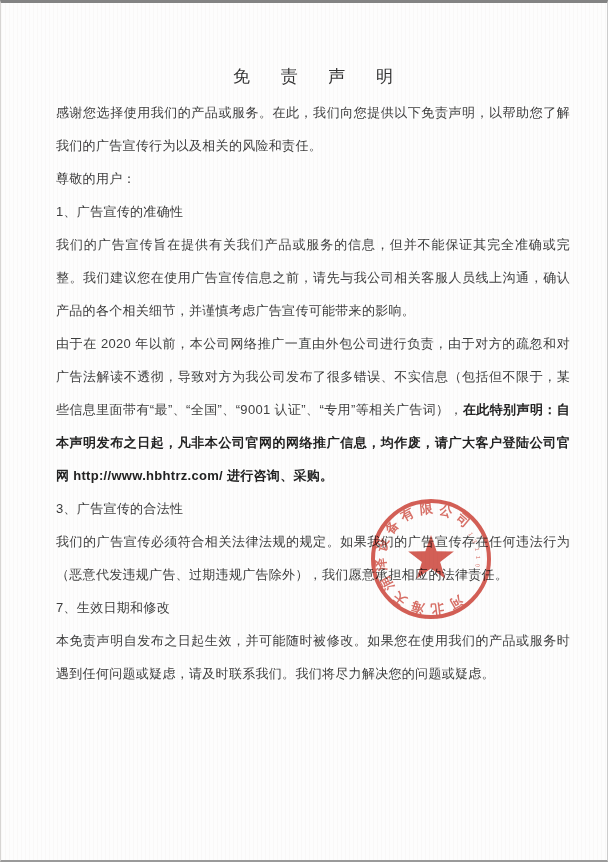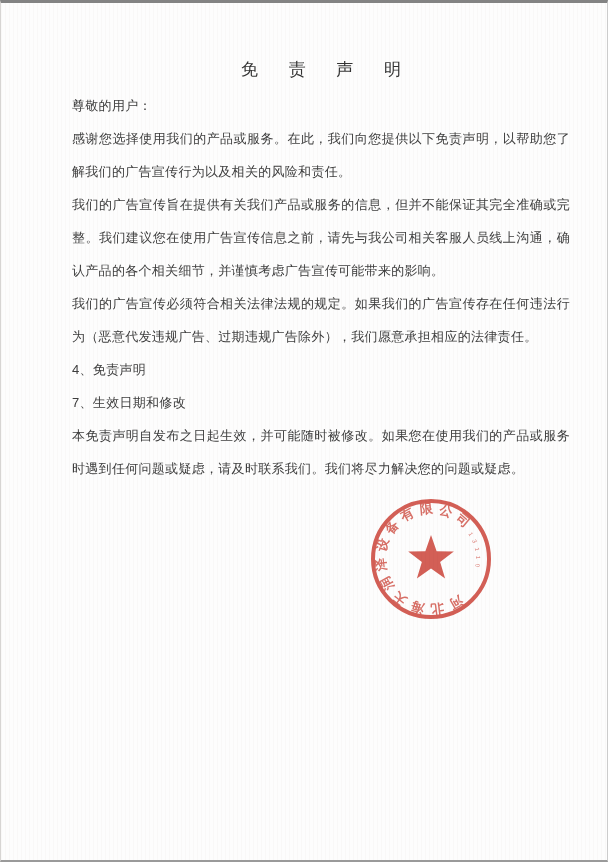--- a/index.html
+++ b/index.html
@@ -12,23 +12,22 @@
       #fdfdfd;
     border-top:3px solid #838383;
     border-left:1px solid #d7d5d3;
     border-right:1px solid #cccccc;
     border-bottom:2px solid #9a9a9a;
     overflow:hidden;
     font-family:"Liberation Sans","DejaVu Sans",sans-serif;
   }
   .content{
     position:absolute;
-    left:0;top:0;right:0;
+    left:0;top:7px;right:0;
     padding:56px 37px 0 55px;
-    margin-left:16px;
   }
   .doc-title{
     text-align:center;
     font-size:17px;
     color:#333333;
     font-weight:500;
     letter-spacing:13px;
     text-indent:13px;
     line-height:22px;
     margin:0 0 8px 0;
@@ -54,29 +53,31 @@
     pointer-events:none;
   }
 </style>
 </head>
 <body>
 
 <div class="page">
   <div class="content doc">
     <h1 class="doc-title">免 责 声 明</h1>
 
+    <p>感谢您选择使用我们的产品或服务。在此，我们向您提供以下免责声明，以帮助您了解我们的广告宣传行为以及相关的风险和责任。</p>
     <p>尊敬的用户：</p>
-    <p>感谢您选择使用我们的产品或服务。在此，我们向您提供以下免责声明，以帮助您了解我们的广告宣传行为以及相关的风险和责任。</p>
 
+    <p>1、广告宣传的准确性</p>
     <p><span>我们的广告宣传旨在提供有关我们产品或服务的信息，但并不能保证其完全准确或完整。我们建议您在使用广告宣传信息之前，请先与我公司相关客服人员线上沟通，确认产品的各个相关细节，并谨慎考虑广告宣传可能带来的影响。</span></p>
 
+    <p><span>由于在 2020 年以前，本公司网络推广一直由外包公司进行负责，由于对方的疏忽和对广告法解读不透彻，导致对方为我公司发布了很多错误、不实信息（包括但不限于，某些信息里面带有“最”、“全国”、“9001 认证”、“专用”等相关广告词），</span><span class="bold-run">在此特别声明：自本声明发布之日起，凡非本公司官网的网络推广信息，均作废，请广大客户登陆公司官网 http://www.hbhtrz.com/ 进行咨询、采购。</span></p>
 
+    <p>3、广告宣传的合法性</p>
     <p><span>我们的广告宣传必须符合相关法律法规的规定。如果我们的广告宣传存在任何违法行为（恶意代发违规广告、过期违规广告除外），我们愿意承担相应的法律责任。</span></p>
 
-    <p>4、免责声明</p>
 
     <p>7、生效日期和修改</p>
     <p><span>本免责声明自发布之日起生效，并可能随时被修改。如果您在使用我们的产品或服务时遇到任何问题或疑虑，请及时联系我们。我们将尽力解决您的问题或疑虑。</span></p>
   </div>
 
   <svg class="seal" viewBox="-70 -70 140 140" xmlns="http://www.w3.org/2000/svg">
     <circle id="seal-ring" cx="0" cy="0" r="58" fill="none" stroke-width="4" stroke="#cf4a3f"></circle>
     <polygon id="seal-star" points="0.00,-24.00 5.64,-7.77 22.83,-7.42 9.13,2.97 14.11,19.42 0.00,9.60 -14.11,19.42 -9.13,2.97 -22.83,-7.42 -5.64,-7.77" fill="#cf4a3f"></polygon>
     <g id="seal-name">
         <text transform="rotate(150) translate(0,-46)" text-anchor="middle" font-size="13" font-weight="bold" fill="#cf4a3f" fill-opacity="0.9">河</text>

